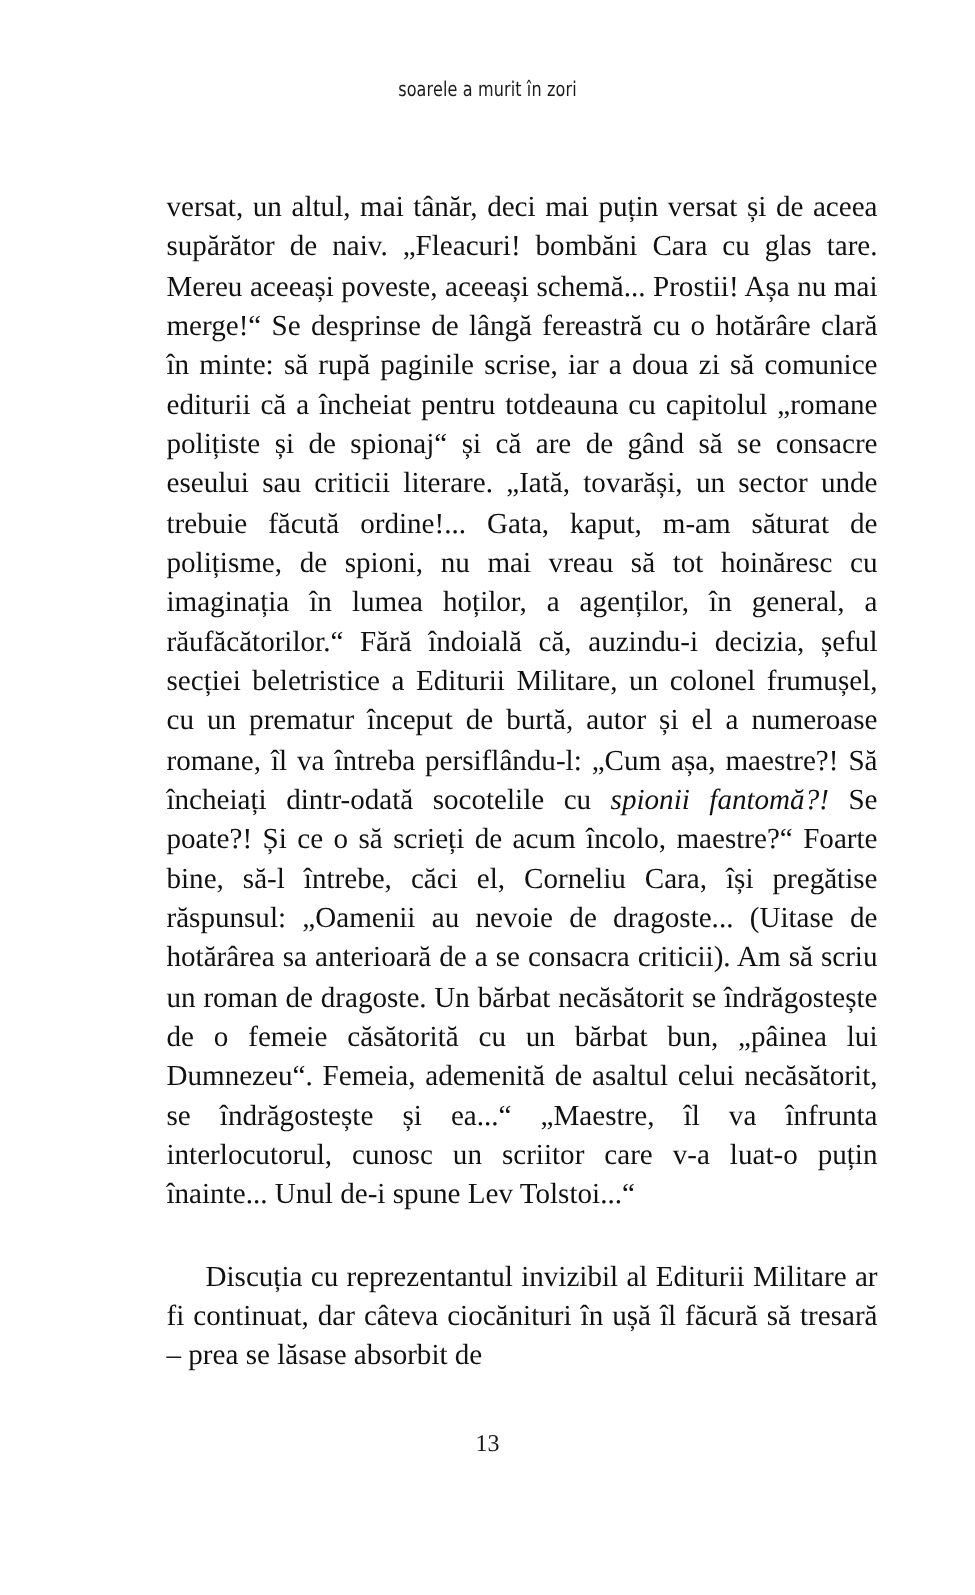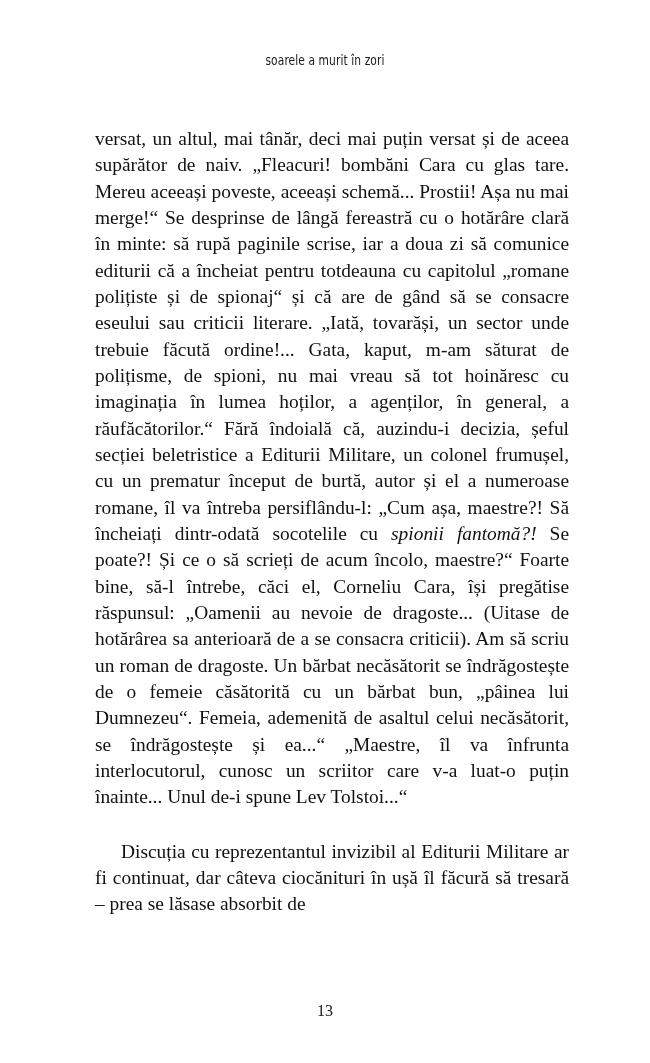--- a/index.html
+++ b/index.html
@@ -25,21 +25,21 @@
     font-family: "DejaVu Sans Condensed", "Liberation Sans Narrow", "Liberation Sans", sans-serif;
     font-size: 13.5px;
     font-weight: 400;
     letter-spacing: 0.1px;
     color: #1a1a1a;
     transform: scaleX(0.88);
   }
   .text-block {
     position: absolute;
     top: 126px;
-    left: 95px;
+    left: 111px;
     width: 474px;
     font-size: 19.4px;
     line-height: 26.33px;
     text-align: justify;
     text-justify: inter-word;
     hyphens: none;
     color: #111111;
   }
   .text-block p {
     margin: 0;
@@ -47,21 +47,21 @@
   }
   .text-block p.indented {
     text-indent: 26px;
     margin-top: 28px;
   }
   .text-block i {
     font-style: italic;
   }
   .folio {
     position: absolute;
-    top: 1002px;
+    top: 954px;
     left: 0;
     width: 650px;
     text-align: center;
     font-size: 16px;
     color: #161616;
   }
 </style>
 </head>
 <body>
 

